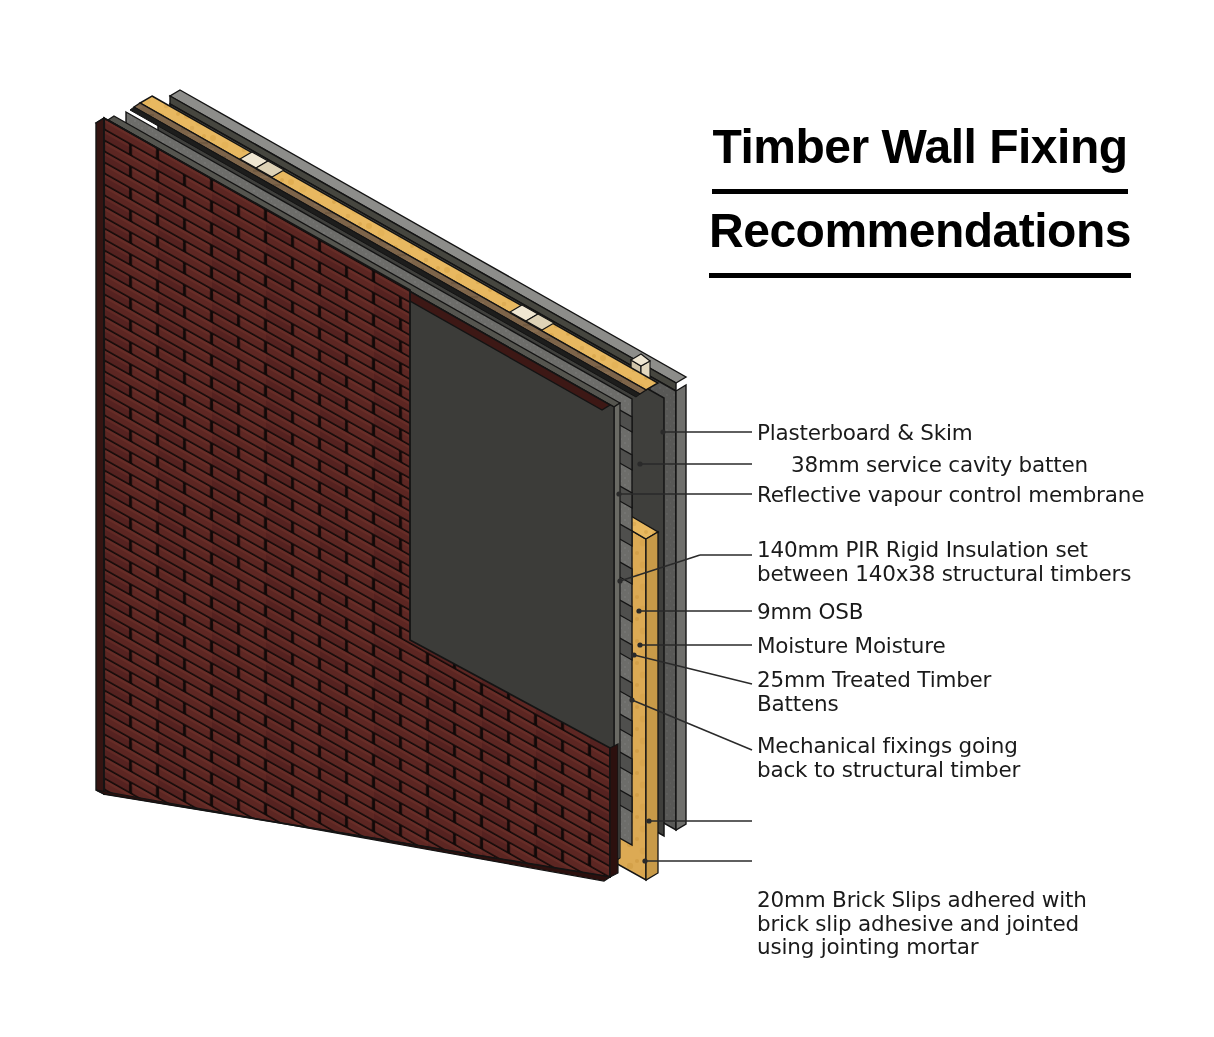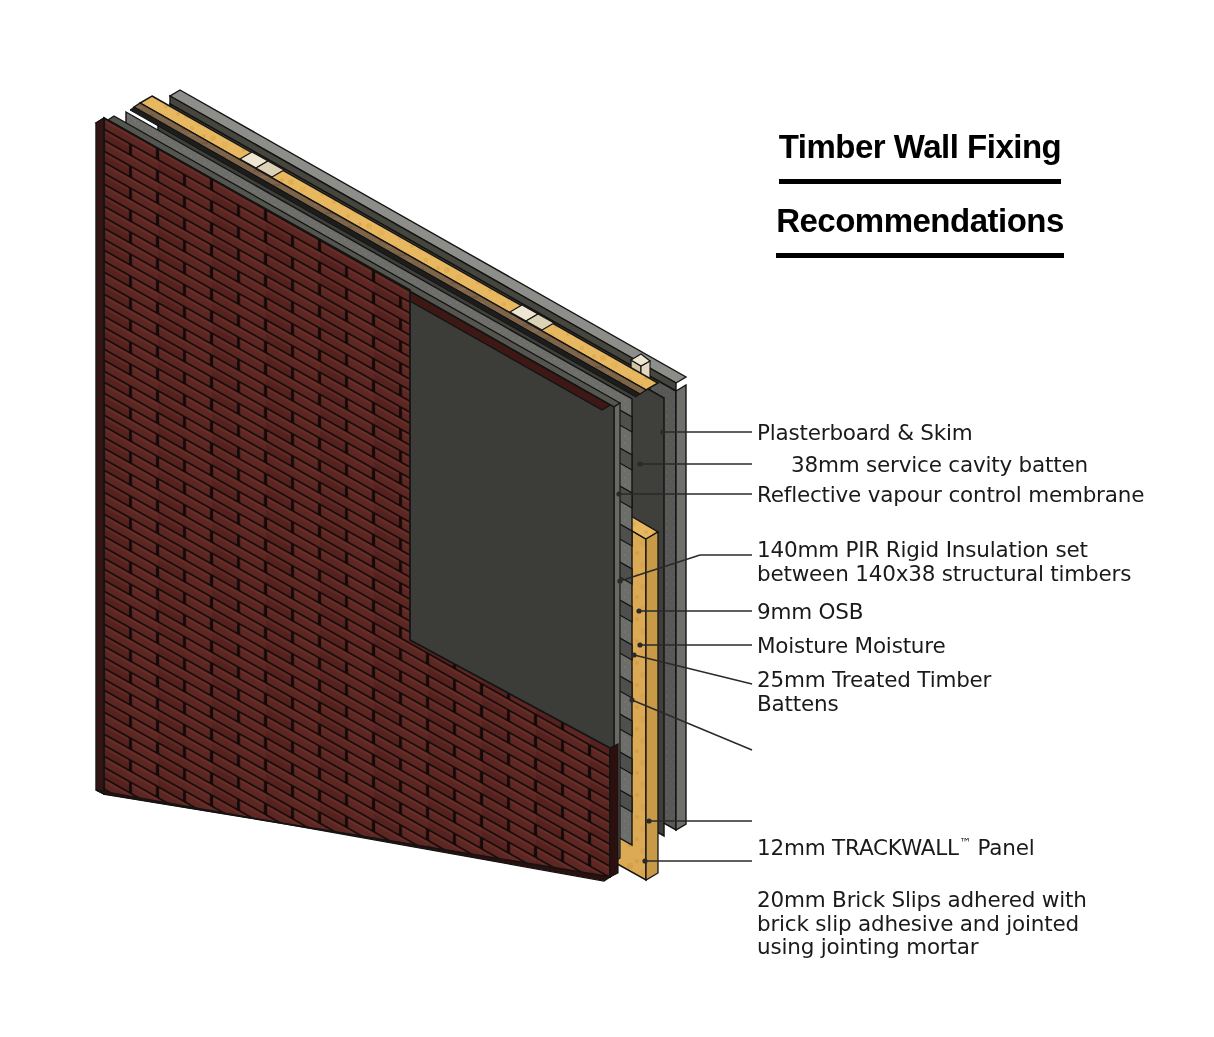--- a/index.html
+++ b/index.html
@@ -3,23 +3,23 @@
 <meta charset="utf-8">
 <style>
   html,body{margin:0;padding:0;background:#ffffff;}
   body{width:1214px;height:1037px;position:relative;overflow:hidden;
        font-family:"Liberation Sans","DejaVu Sans",sans-serif;}
   #stage{position:absolute;inset:0;width:1214px;height:1037px;}
   #art{position:absolute;left:0;top:0;width:1214px;height:1037px;}
 
   
   .title-block{position:absolute;left:660px;top:116px;width:520px;text-align:center;}
-  .title-line{font-weight:bold;font-size:33px;line-height:62px;color:#000;
+  .title-line{font-weight:bold;font-size:48px;line-height:62px;color:#000;
               letter-spacing:-0.5px;white-space:nowrap;display:inline-block;
-              border-bottom:5px solid #000;padding-bottom:1px;}
+              border-bottom:5px solid #000;padding-bottom:11px;}
   .title-row{display:block;text-align:center;}
   .title-row + .title-row{margin-top:6px;}
 
   
   .label{position:absolute;color:#1a1a1a;font-size:21.5px;line-height:23.5px;
          white-space:pre-line;font-family:"DejaVu Sans","Liberation Sans",sans-serif;
          letter-spacing:-0.2px;}
   .tm{font-size:12px;vertical-align:super;letter-spacing:0;}
 </style>
 </head>
@@ -243,22 +243,21 @@
   <div class="label" style="left:757px;top:538px;">140mm PIR Rigid Insulation set
 between  140x38 structural timbers</div>
 
   <div class="label" style="left:757px;top:600px;">9mm OSB</div>
 
   <div class="label" style="left:757px;top:634px;">Moisture Moisture</div>
 
   <div class="label" style="left:757px;top:668px;">25mm Treated Timber
 Battens</div>
 
-
-  <div class="label" style="left:757px;top:808px;">
-    <span>12mm TRACKWALL</span><span class="tm">™</span><span> Panel</span>
-  </div>
+  <div class="label" style="left:757px;top:734px;">Mechanical fixings going
+back to structural timber</div>
+
 
   <div class="label" style="left:757px;top:848px;margin-top:40px;">20mm Brick Slips adhered with
 brick slip adhesive and jointed
 using jointing mortar</div>
 
 </div>
 
 </body></html>

